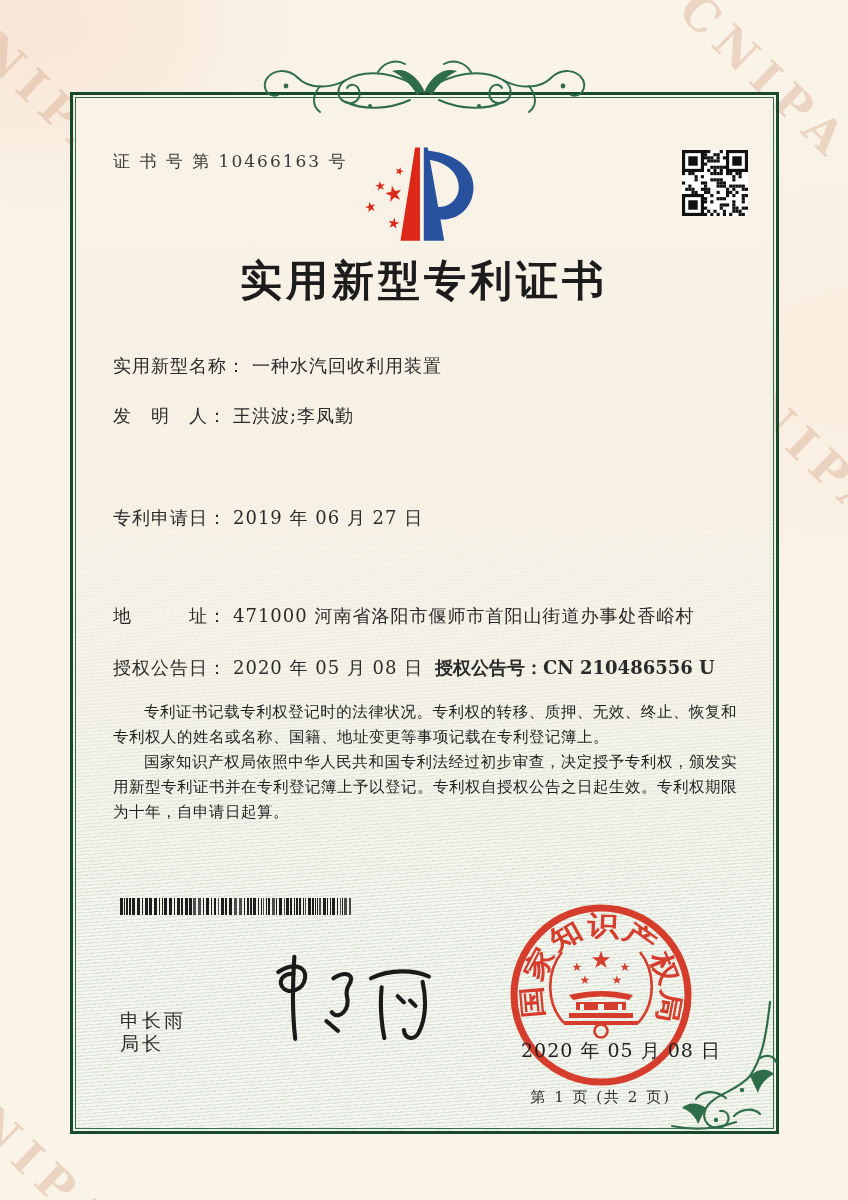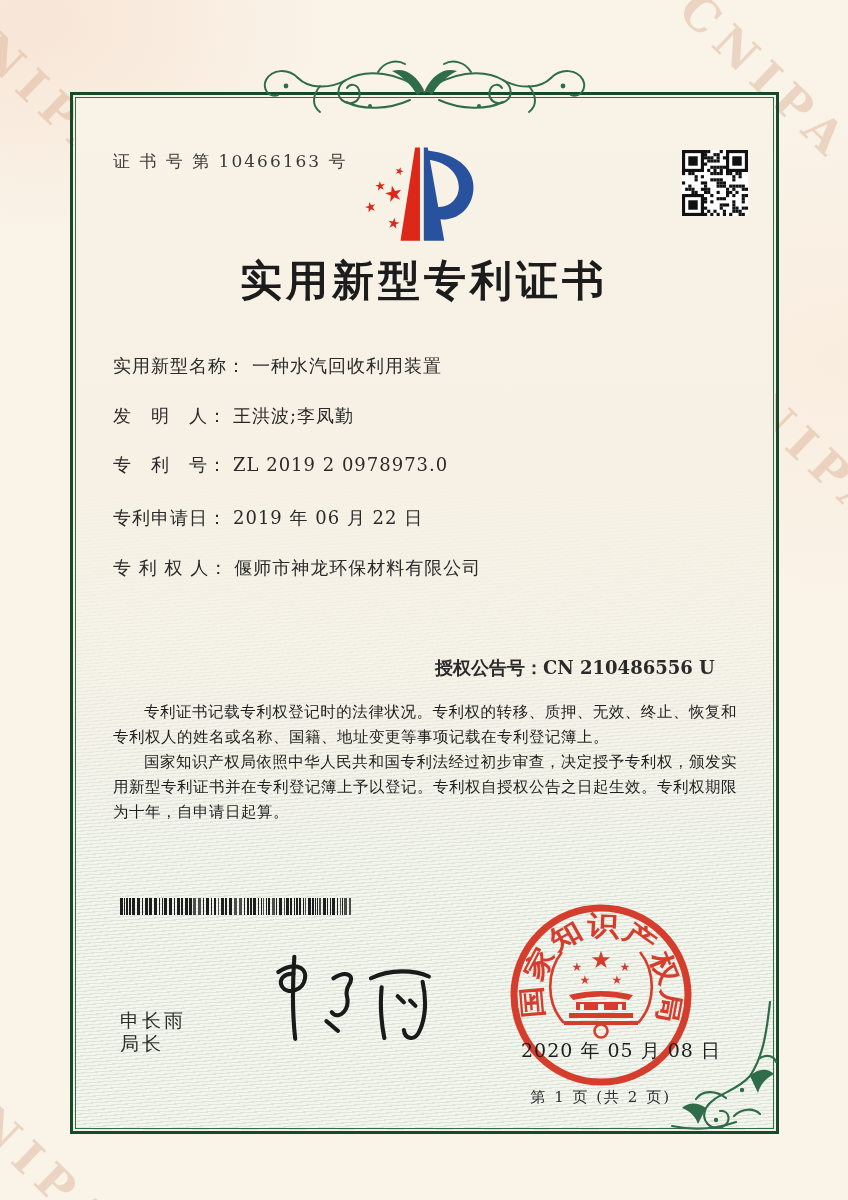--- a/index.html
+++ b/index.html
@@ -273,28 +273,28 @@
     </svg>
 
   <div class="title">实用新型专利证书</div>
 
   <div class="field-row" style="top:354px;">
     <span class="lbl">实用新型名称：</span><span class="val">一种水汽回收利用装置</span>
   </div>
   <div class="field-row" style="top:404px;">
     <span class="lbl">发　明　人：</span><span class="val">王洪波;李凤勤</span>
   </div>
-  <div class="field-row" style="top:453px;">
-    <span class="lbl">专　利　号：</span><span class="val">ZL 2019 2 0978973.0</span>
-  </div>
   <div class="field-row" style="top:506px;">
-    <span class="lbl">专利申请日：</span><span class="val">2019 年 06 月 22 日</span>
-  </div>
-  <div class="field-row" style="top:556px;">
-    <span class="lbl">专 利 权 人：</span><span class="val">偃师市神龙环保材料有限公司</span>
+    <span class="lbl">专利申请日：</span><span class="val">2019 年 06 月 27 日</span>
+  </div>
+  <div class="field-row" style="top:604px;">
+    <span class="lbl">地　　　址：</span><span class="val">471000 河南省洛阳市偃师市首阳山街道办事处香峪村</span>
+  </div>
+  <div class="field-row" style="top:656px;">
+    <span class="lbl">授权公告日：</span><span class="val">2020 年 05 月 08 日</span>
   </div>
   <div class="grant2" style="top:656px;font-weight:bold;">
     <span class="lbl">授权公告号：</span><span class="val">CN 210486556 U</span>
   </div>
 
   <div class="body-text">
     <p>专利证书记载专利权登记时的法律状况。专利权的转移、质押、无效、终止、恢复和专利权人的姓名或名称、国籍、地址变更等事项记载在专利登记簿上。</p>
     <p>国家知识产权局依照中华人民共和国专利法经过初步审查，决定授予专利权，颁发实用新型专利证书并在专利登记簿上予以登记。专利权自授权公告之日起生效。专利权期限为十年，自申请日起算。</p>
   </div>
 

